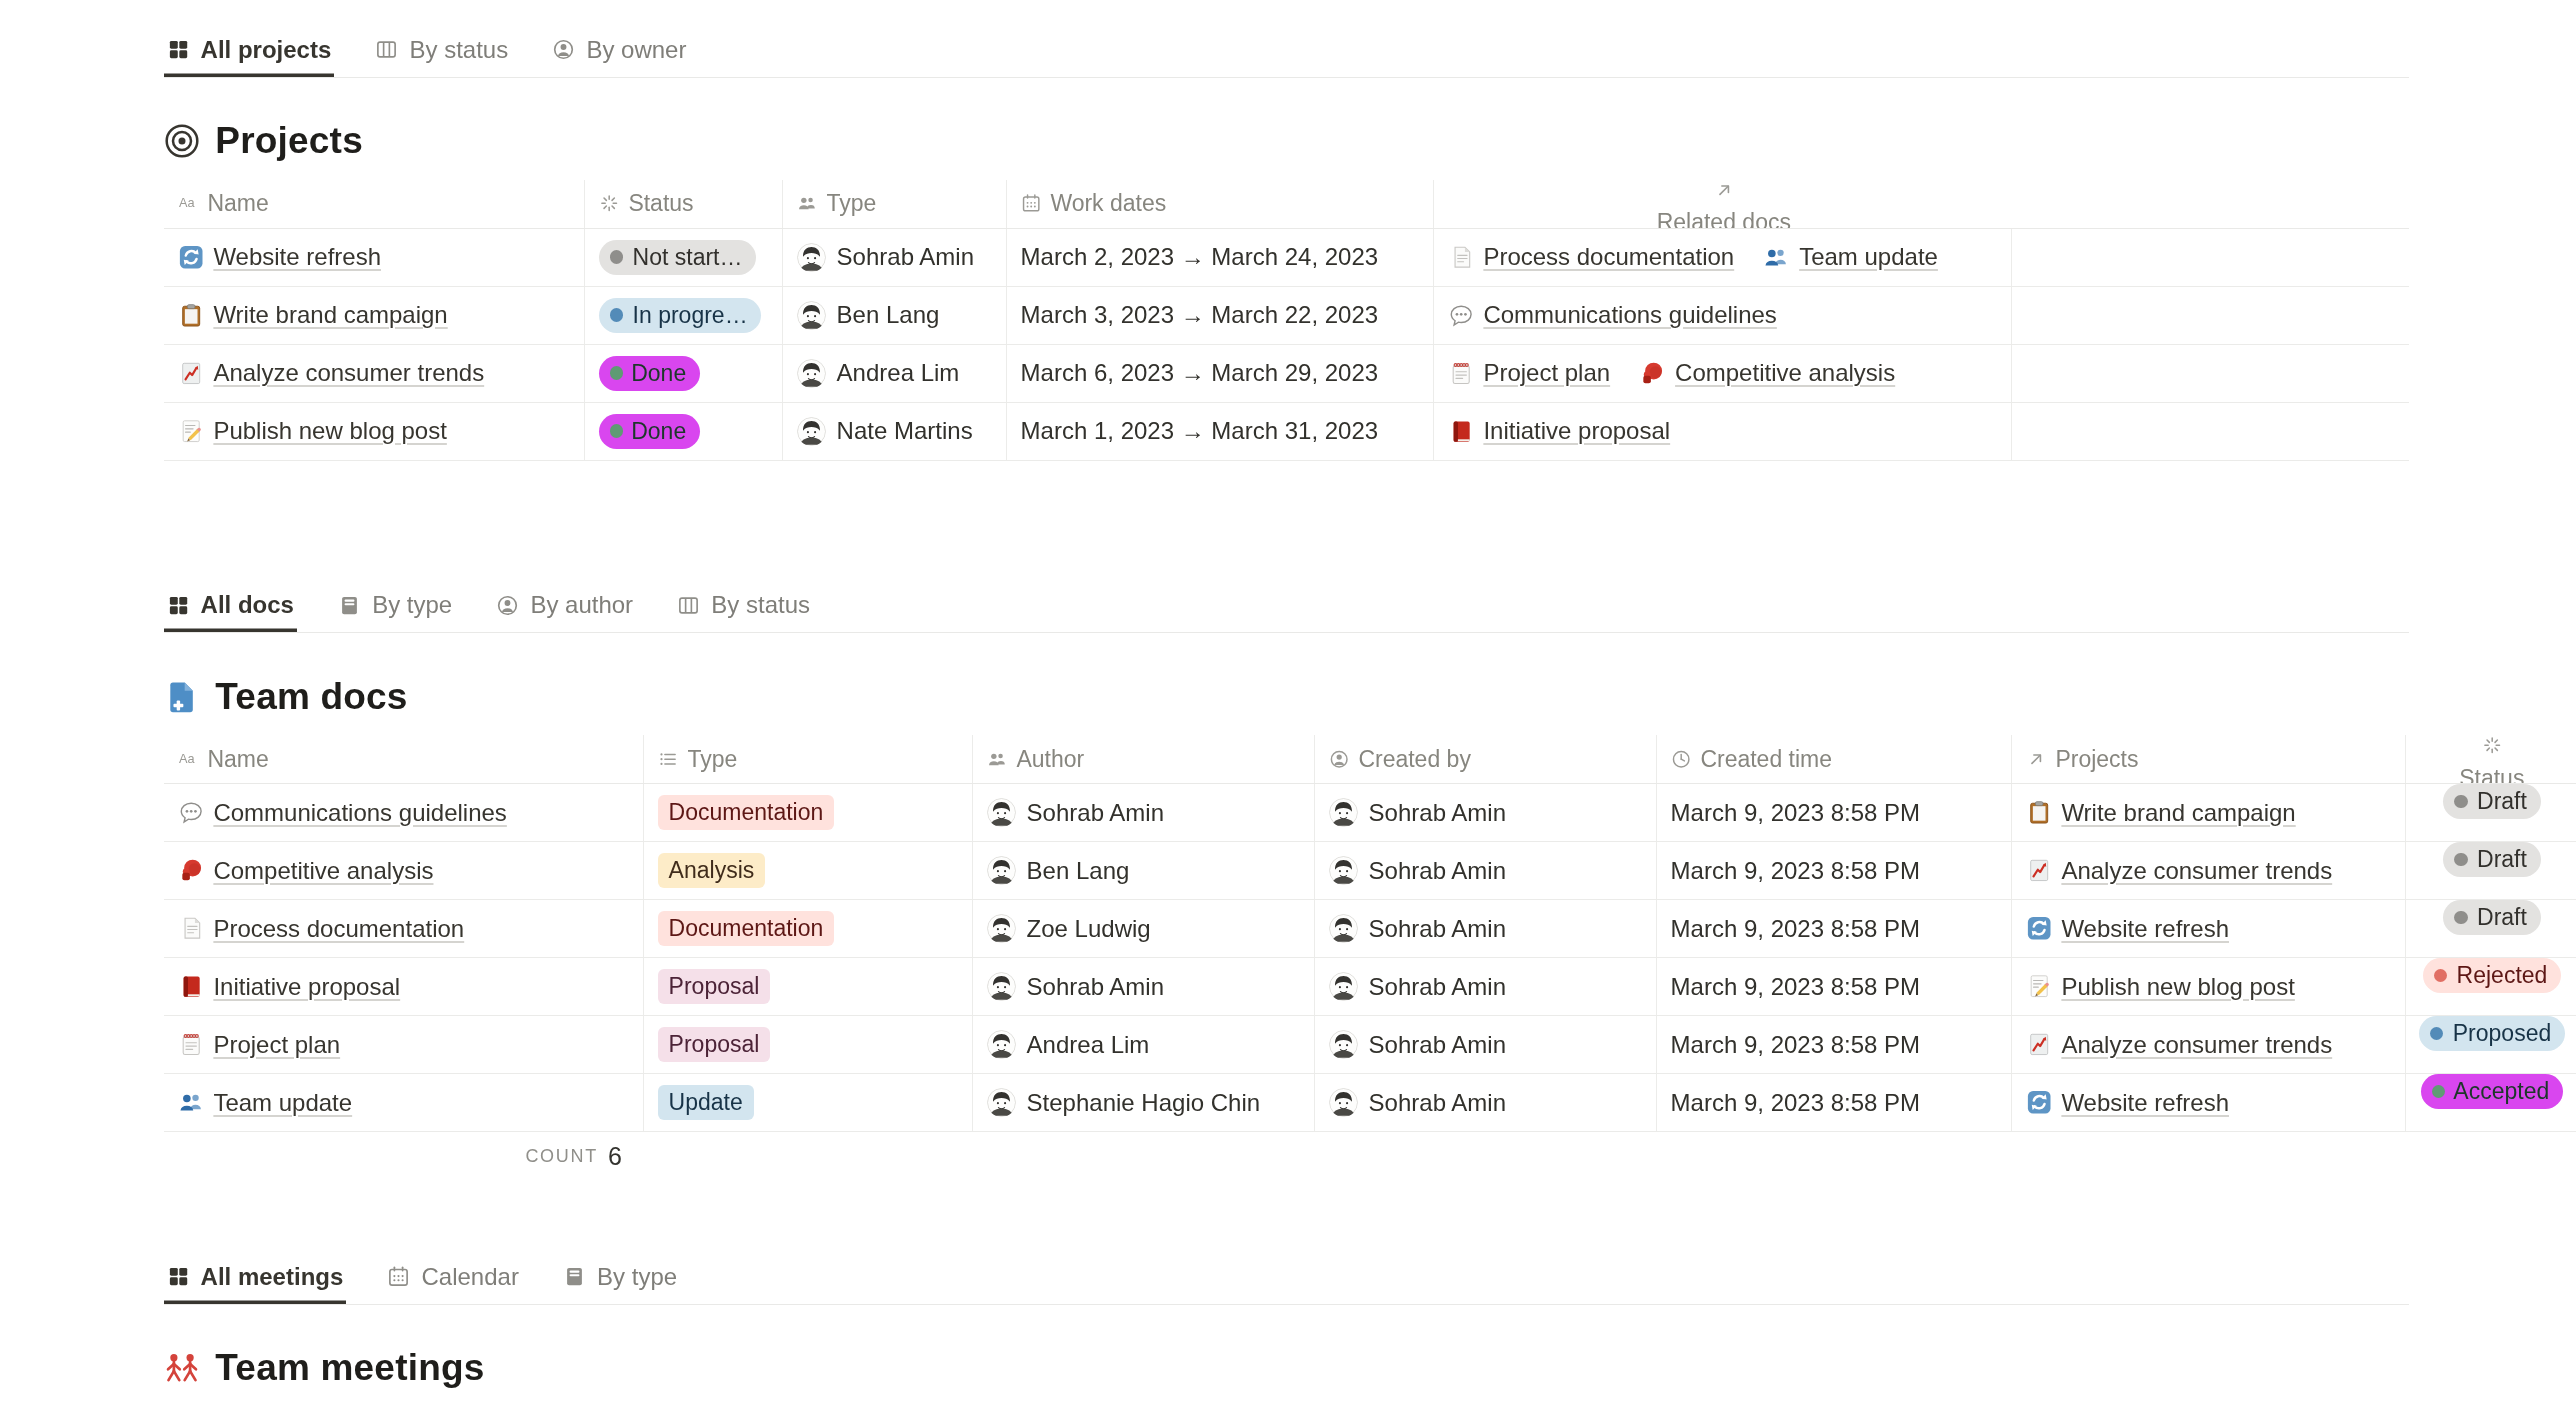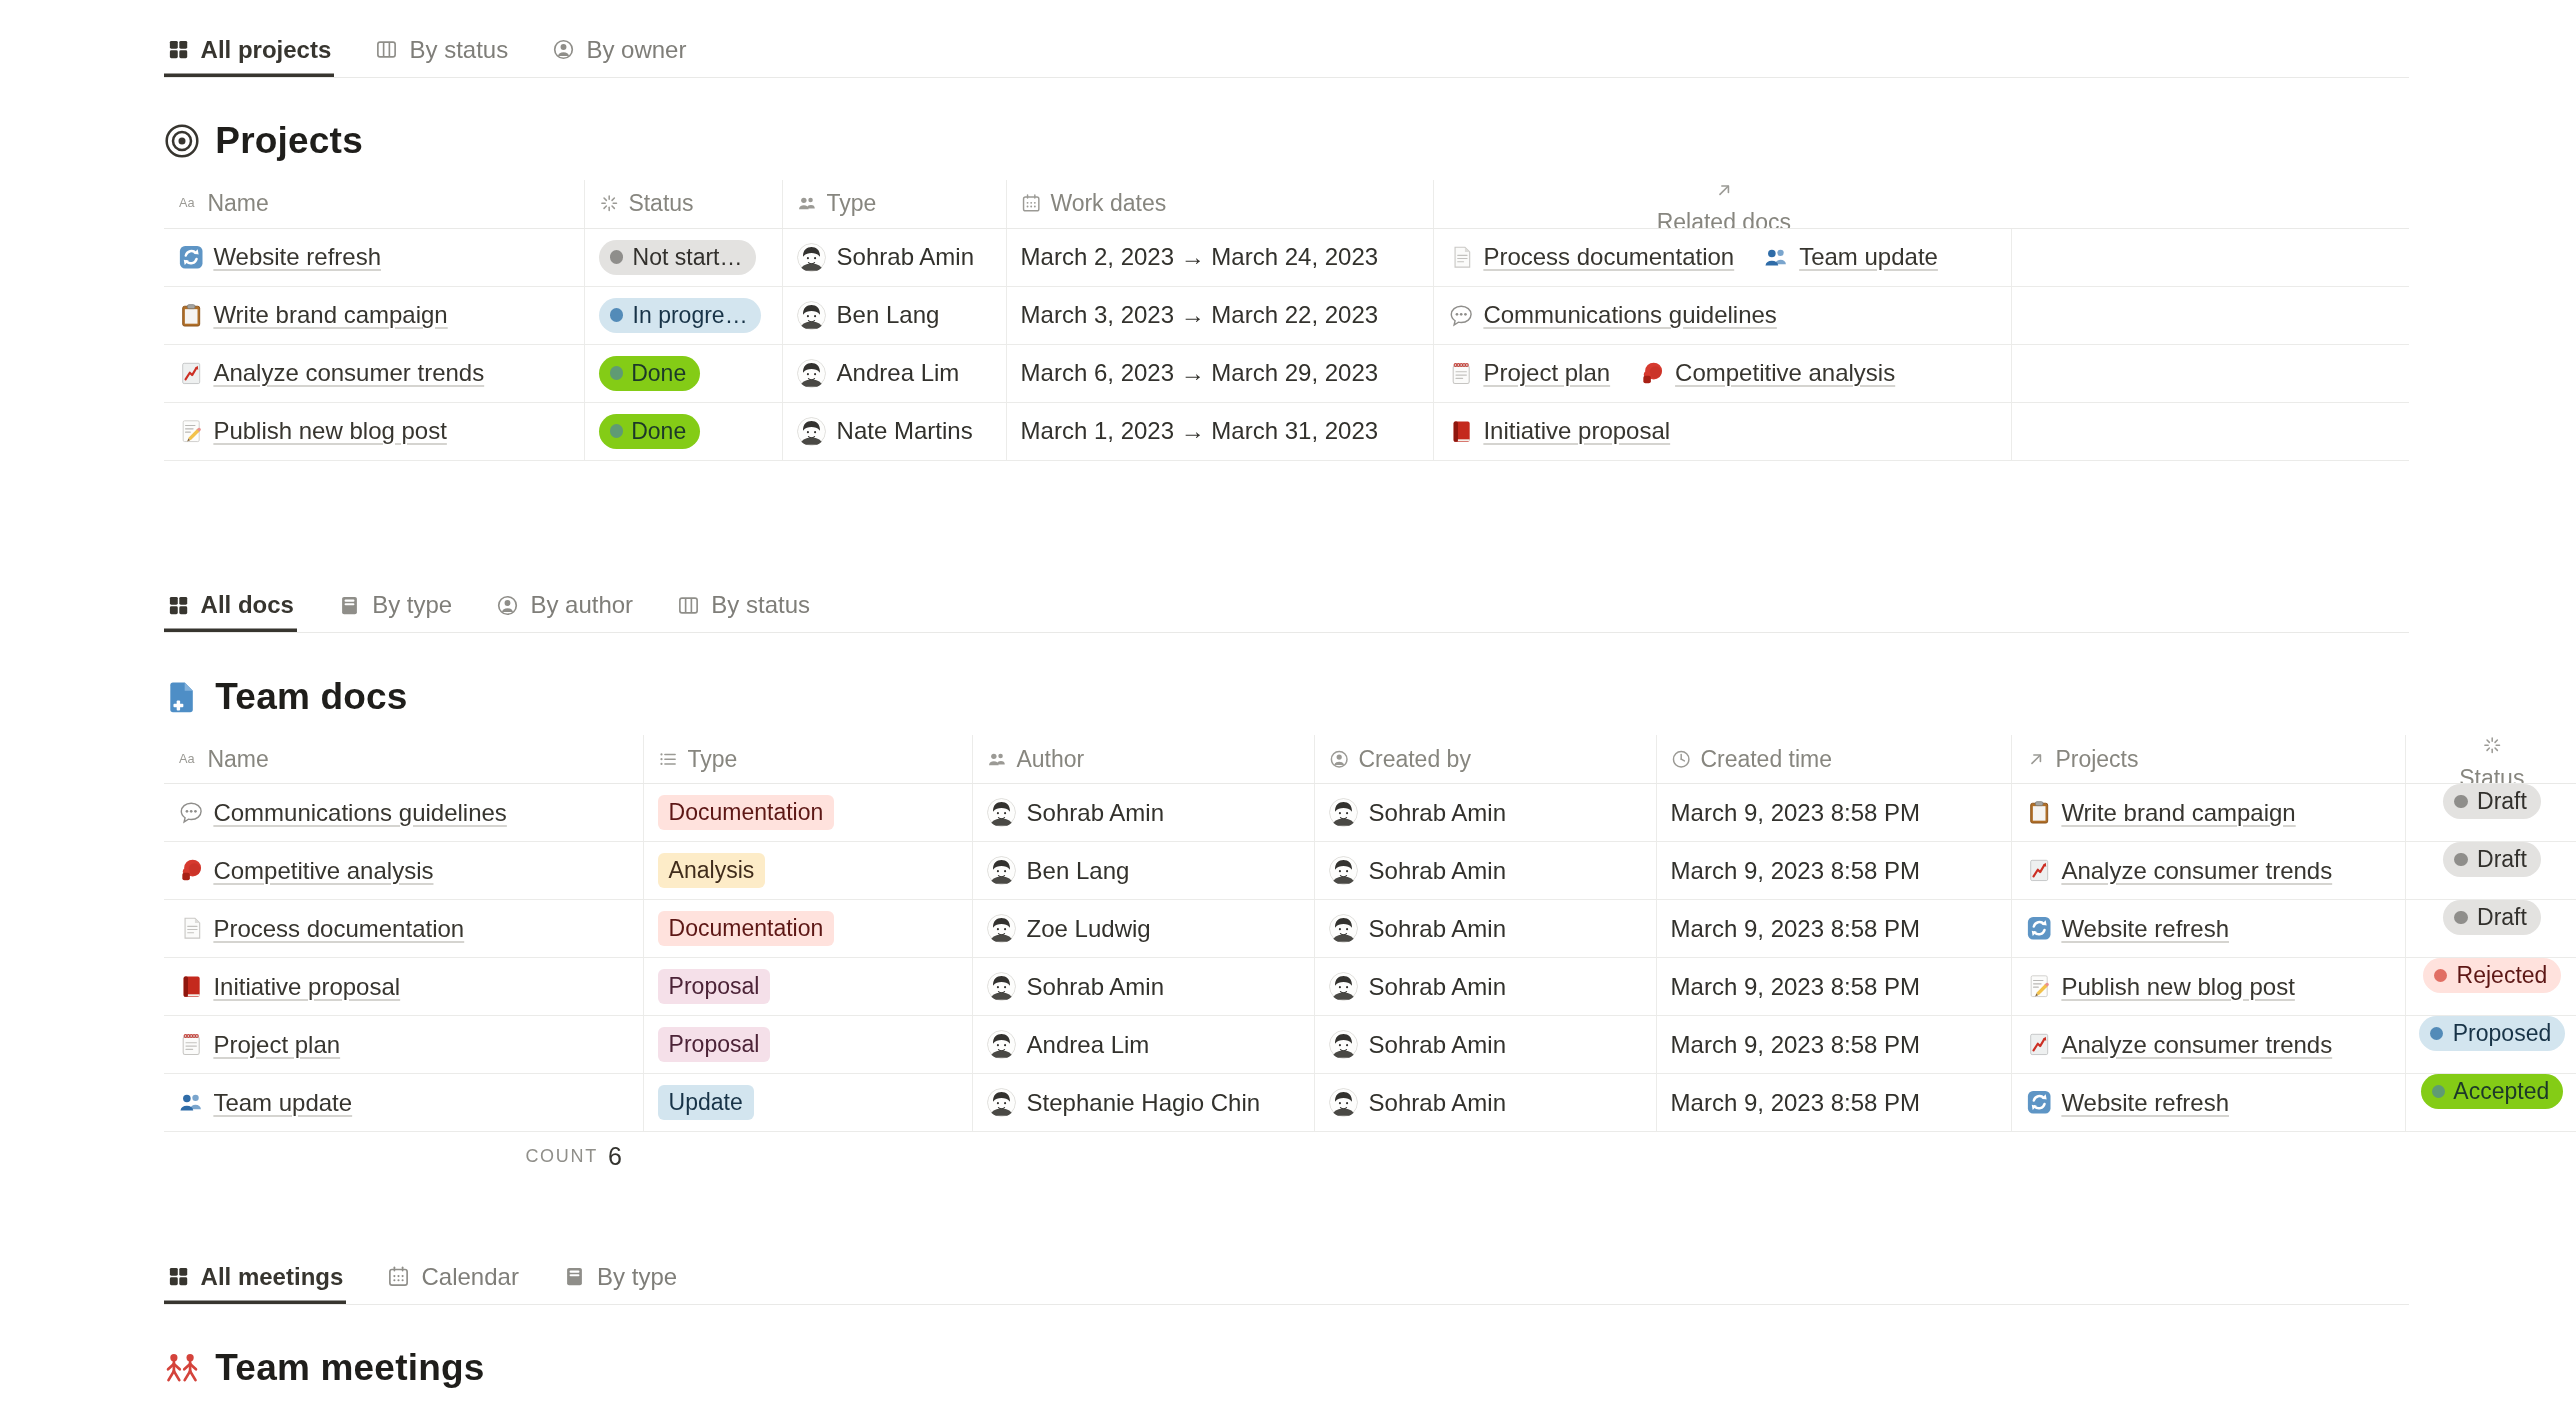--- a/index.html
+++ b/index.html
@@ -36,21 +36,21 @@
   .link{color:#37352f;font-weight:500;text-decoration:underline;cursor:pointer;
     text-decoration-color:#d5d4d0;text-decoration-thickness:1.7px;text-underline-offset:4.3px;white-space:nowrap;}
   .linkchip{display:inline-flex;align-items:center;gap:9.4px;margin-right:19px;}
   .linkchip:last-child{margin-right:0;}
   
   .pill{display:inline-flex;align-items:center;gap:9.4px;height:35px;padding:0 13.6px 0 11px;
     border-radius:18px;font-size:23px;color:#32302c;cursor:pointer;max-width:100%;}
   .pill .dot{width:13.6px;height:13.6px;border-radius:50%;flex:none;}
   .pill.gray{background:#e3e2e0;} .pill.gray .dot{background:#8f8e8b;}
   .pill.blue{background:#d3e5ef;color:#183347;} .pill.blue .dot{background:#538bb8;}
-  .pill.green{background:#84cc16;color:#1c3829;gap:8px;} .pill.green .dot{background:#5f9b74;}
+  .pill.green{background:#d946ef;color:#1c3829;gap:8px;} .pill.green .dot{background:#5f9b74;}
   .pill.red{background:#ffe2dd;color:#5d1715;justify-content:space-between;} .pill.red .dot{background:#e16f64;}
   .pill .pill-label{overflow:hidden;text-overflow:ellipsis;}
   
   .tag{display:inline-flex;align-items:center;height:35px;padding:0 11px;border-radius:6px;
     font-size:23px;cursor:pointer;}
   .tag.red{background:#ffe2dd;color:#5d1715;}
   .tag.yellow{background:#fdecc8;color:#402c1b;}
   .tag.pink{background:#f5e0e9;color:#4c2337;}
   .tag.blue{background:#d3e5ef;color:#183347;}
   

